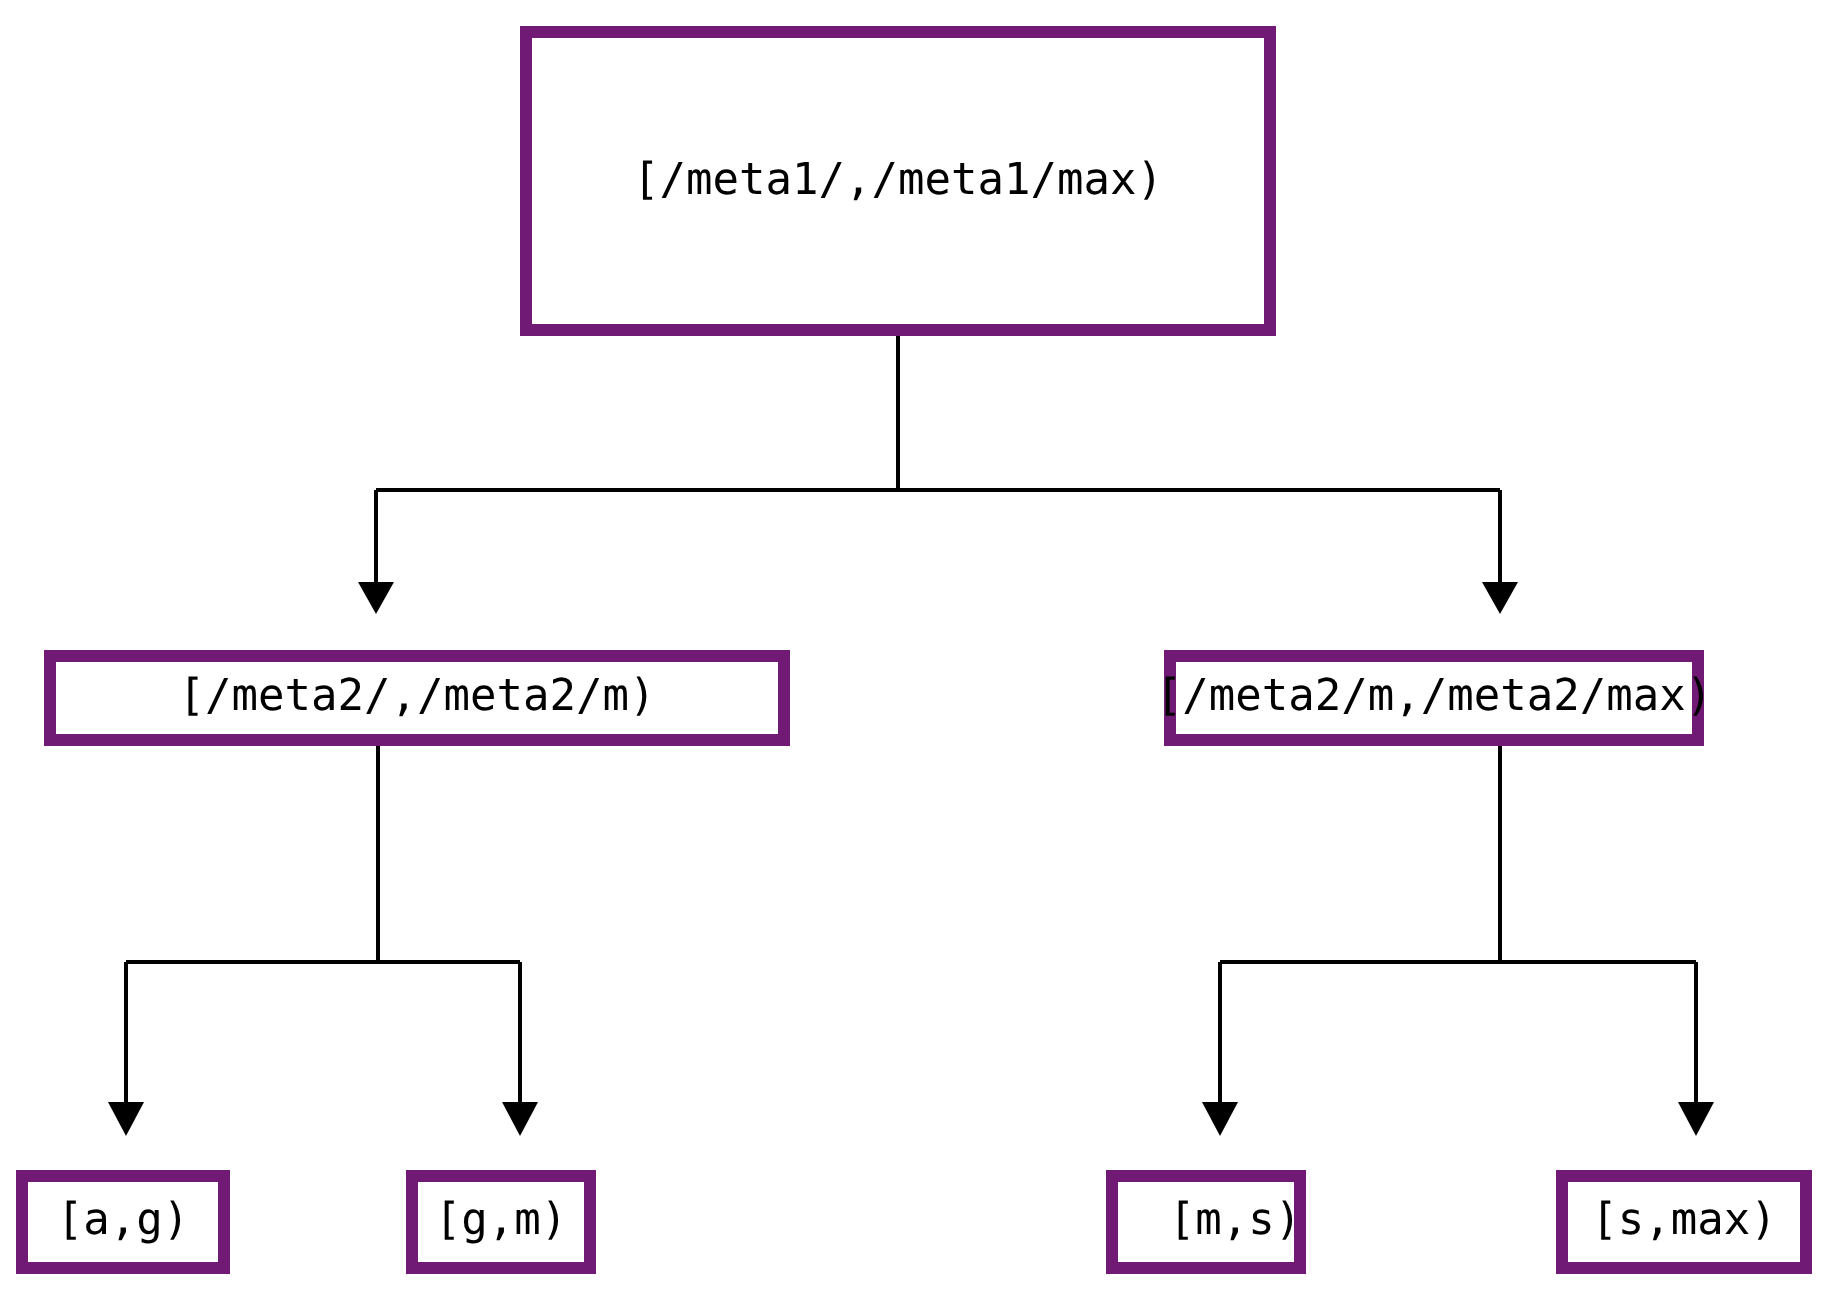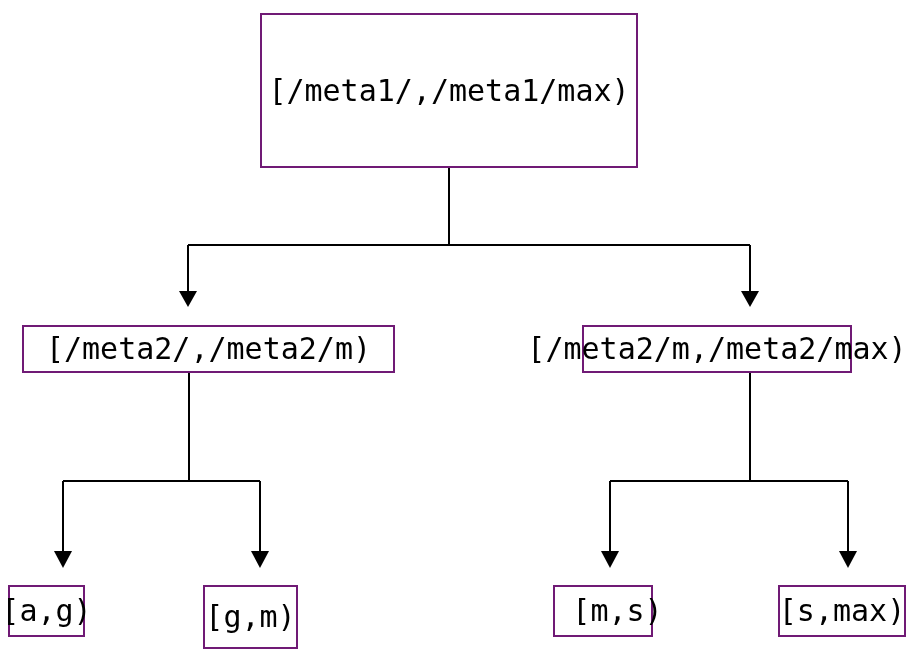--- a/index.html
+++ b/index.html
@@ -18,35 +18,35 @@
   #connectors {
     position: absolute;
     left: 0;
     top: 0;
     width: 912px;
     height: 652px;
   }
   .node {
     position: absolute;
     box-sizing: border-box;
-    border: 2px solid #701a75;
+    border: 6px solid #701a75;
     background: #ffffff;
     display: flex;
     align-items: center;
     justify-content: center;
-    font-size: 30px;
+    font-size: 22px;
     line-height: 1;
     color: #000000;
     white-space: nowrap;
   }
   .node-root   { left: 260px; top: 13px;  width: 378px; height: 155px; }
   .node-n2l    { left: 22px;  top: 325px; width: 373px; height: 48px; }
   .node-n2r    { left: 582px; top: 325px; width: 270px; height: 48px; }
-  .node-leaf1  { left: 8px;   top: 585px; width: 77px;  height: 52px; }
-  .node-leaf2  { left: 203px; top: 585px; width: 95px;  height: 64px; }
+  .node-leaf1  { left: 8px;   top: 585px; width: 107px;  height: 52px; }
+  .node-leaf2  { left: 203px; top: 585px; width: 95px;  height: 52px; }
   .node-leaf3  { left: 553px; top: 585px; width: 100px; height: 52px; padding-left: 29px; }
   .node-leaf4  { left: 778px; top: 585px; width: 128px; height: 52px; }
 </style>
 </head>
 <body>
 
 <div id="stage">
 
   <svg id="connectors" viewBox="0 0 912 652" xmlns="http://www.w3.org/2000/svg">
     <g>

